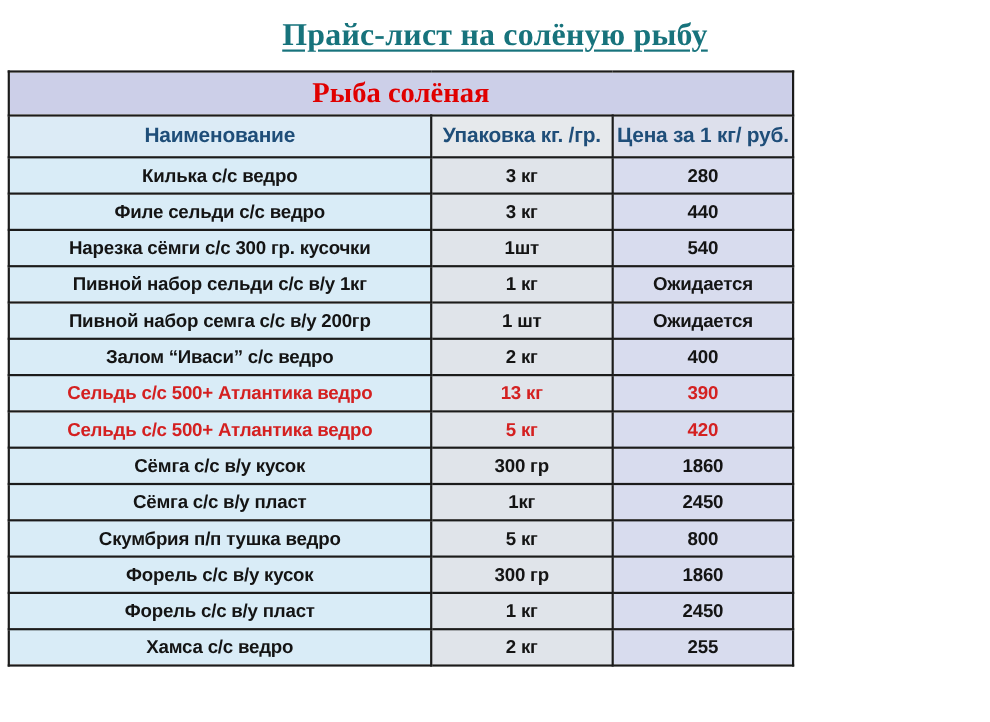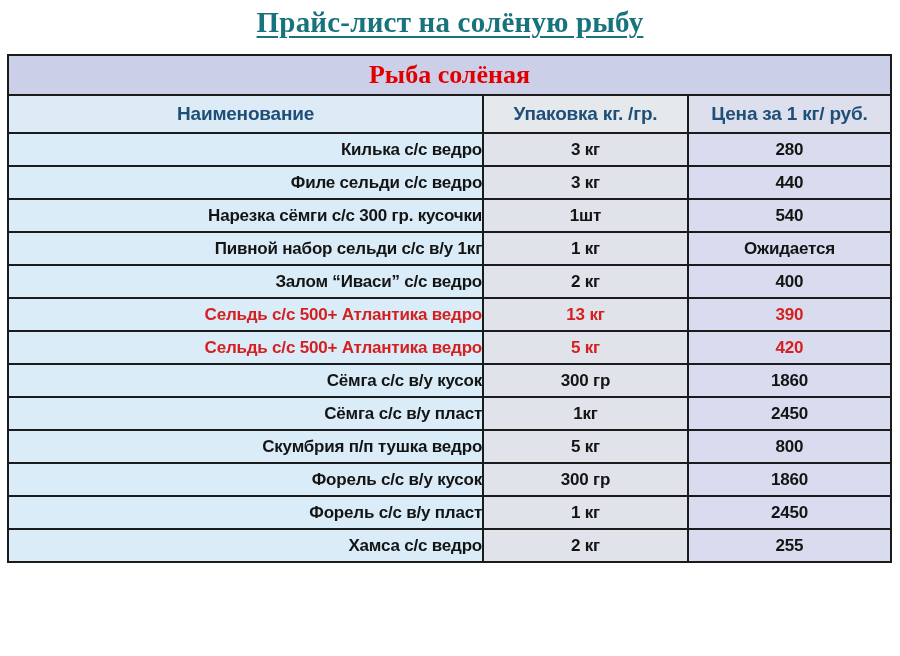--- a/index.html
+++ b/index.html
@@ -7,36 +7,36 @@
     padding: 0;
     background: #ffffff;
     width: 900px;
     height: 656px;
     overflow: hidden;
     font-family: "Liberation Sans", sans-serif;
   }
   .page { width: 900px; height: 656px; }
 
   .title {
-    margin: 6px 0 0 0;
+    margin: 16px 0 0 0;
     text-align: center;
     font-family: "Liberation Serif", "DejaVu Serif", serif;
     font-weight: bold;
     font-size: 29px;
     color: var(--title-text, #17737c);
     text-decoration: underline;
     text-decoration-thickness: 2px;
     text-underline-offset: 4px;
     letter-spacing: 0.2px;
   }
 
   table.price-table {
     border-collapse: collapse;
     table-layout: fixed;
-    width: 885px;
+    width: 715px;
     margin: 15px 0 0 7px;
   }
   table.price-table th,
   table.price-table td {
     border: 2px solid var(--border, #1b1b1b);
     padding: 0;
     overflow: hidden;
     white-space: nowrap;
   }
 
@@ -71,21 +71,21 @@
   tbody td {
     height: 31px;
     font-weight: bold;
     font-size: 17px;
     color: var(--row-text, #141414);
     vertical-align: middle;
     letter-spacing: -0.2px;
   }
   td.cell-name {
     background: var(--col-name-bg, #d9ecf7);
-    text-align: right;
+    text-align: center;
     padding-left: 13px;
   }
   td.cell-pack {
     background: var(--col-pack-bg, #e0e4ea);
     text-align: center;
   }
   td.cell-price {
     background: var(--col-price-bg, #d8dcee);
     text-align: center;
   }
@@ -128,20 +128,25 @@
           <td class="cell-name">Нарезка сёмги с/с 300 гр. кусочки</td>
           <td class="cell-pack">1шт</td>
           <td class="cell-price">540</td>
         </tr>
         <tr>
           <td class="cell-name">Пивной набор сельди с/с в/у 1кг</td>
           <td class="cell-pack">1 кг</td>
           <td class="cell-price">Ожидается</td>
         </tr>
         <tr>
+          <td class="cell-name">Пивной набор семга с/с в/у 200гр</td>
+          <td class="cell-pack">1 шт</td>
+          <td class="cell-price">Ожидается</td>
+        </tr>
+        <tr>
           <td class="cell-name">Залом “Иваси” с/с ведро</td>
           <td class="cell-pack">2 кг</td>
           <td class="cell-price">400</td>
         </tr>
         <tr class="hl">
           <td class="cell-name">Сельдь с/с 500+ Атлантика ведро</td>
           <td class="cell-pack">13 кг</td>
           <td class="cell-price">390</td>
         </tr>
         <tr class="hl">

